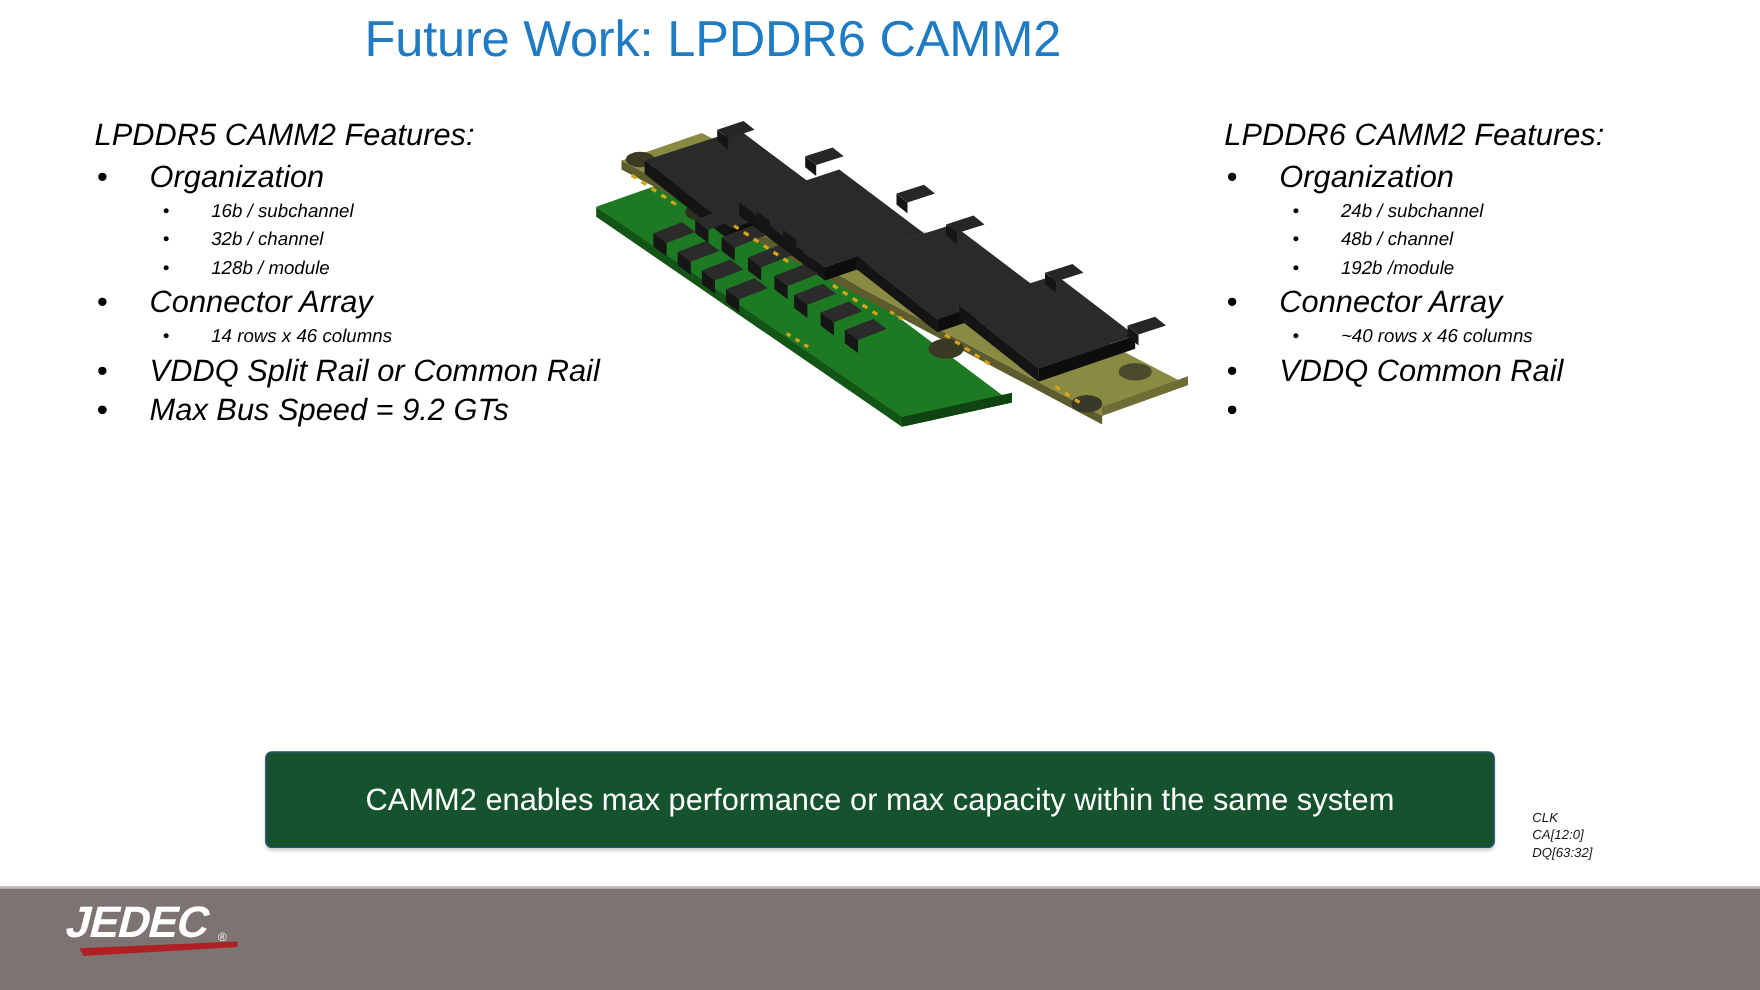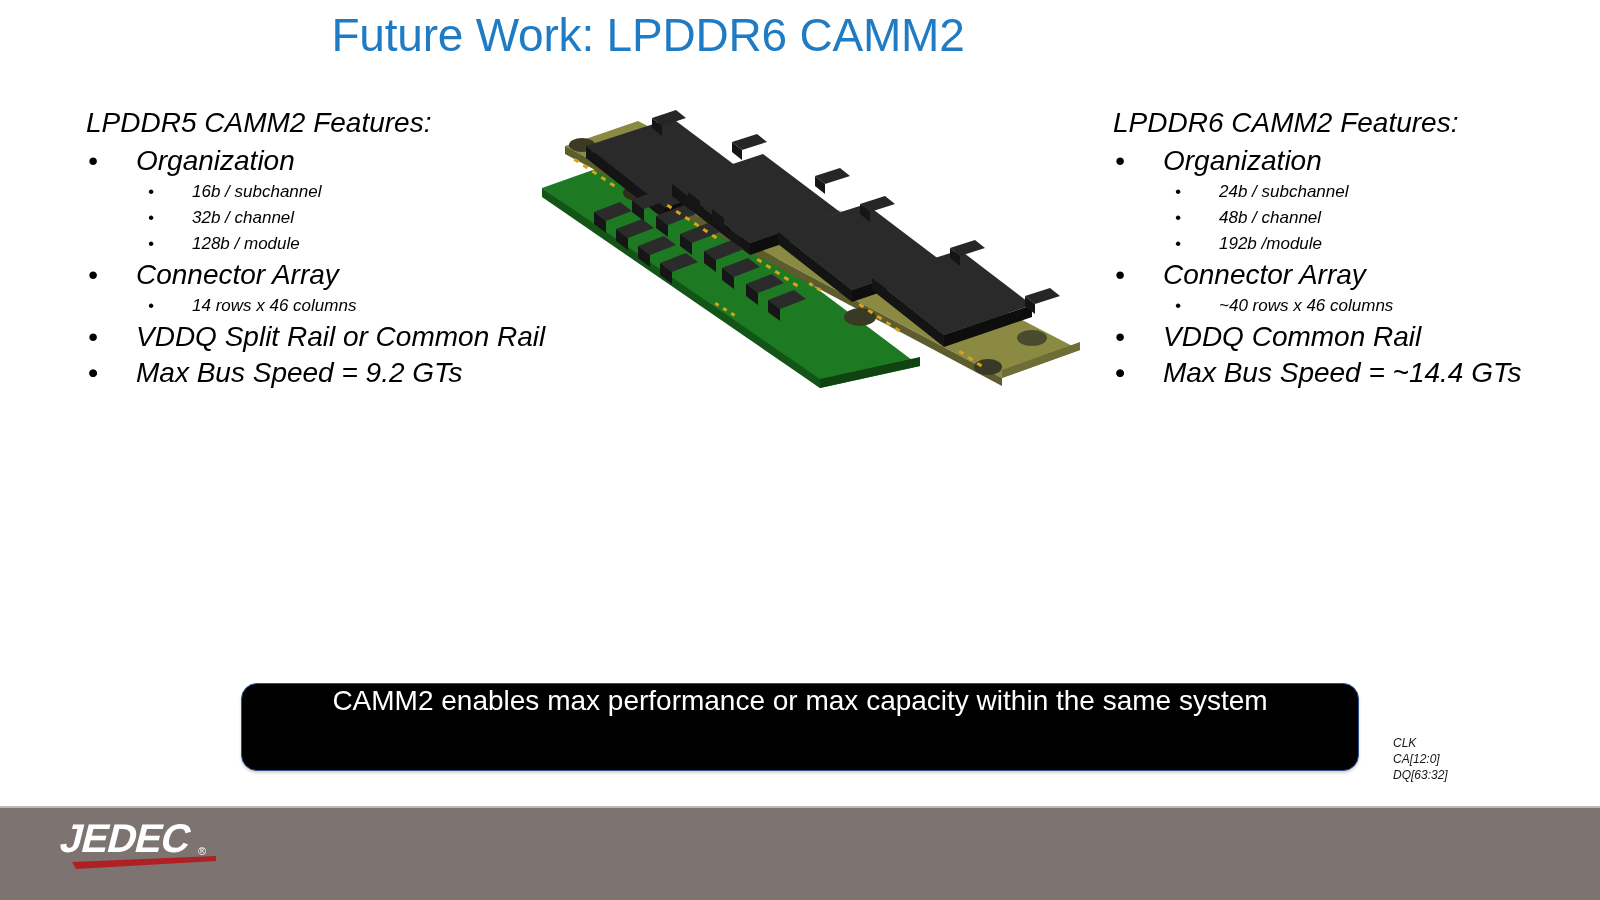--- a/index.html
+++ b/index.html
@@ -94,25 +94,25 @@
   .module-art svg { display: block; }
 
   
   .callout {
     position: absolute;
     left: 241px;
     top: 683px;
     width: 1118px;
     height: 88px;
     box-sizing: border-box;
-    background: #000000;
+    background: #14532d;
     border: 1.5px solid #2F528F;
-    border-radius: 16px;
+    border-radius: 6px;
     display: flex;
-    align-items: flex-start;
+    align-items: center;
     justify-content: center;
     box-shadow: 0 2px 3px rgba(0,0,0,0.18);
   }
   .callout-text {
     color: #FFFFFF;
     font-size: 28px;
     line-height: 34px;
     white-space: nowrap;
   }
 
@@ -238,21 +238,20 @@
 
     <li class="bullet-l1">
       <span class="bullet-dot">•</span>
       <span>VDDQ Common Rail</span>
     </li>
     <li class="bullet-l1">
       <span class="bullet-dot">•</span>
     </li>
     <li class="bullet-l1">
       <span class="bullet-dot">•</span>
-      <span>Max Bus Speed = ~14.4 GTs</span>
     </li>
   </ul>
 </div>
 
 <div class="module-art">
 <svg width="570" height="300" viewBox="0 0 570 300" xmlns="http://www.w3.org/2000/svg">
   <defs>
     <linearGradient id="blkTop" x1="0" y1="0" x2="0.6" y2="1">
       <stop offset="0%" stop-color="#3a3a3a"></stop>
       <stop offset="100%" stop-color="#1c1c1c"></stop>

